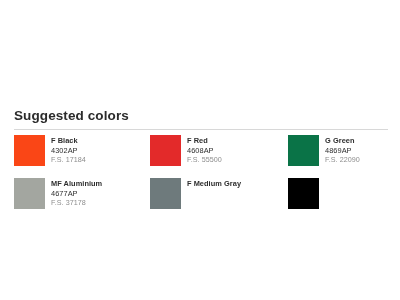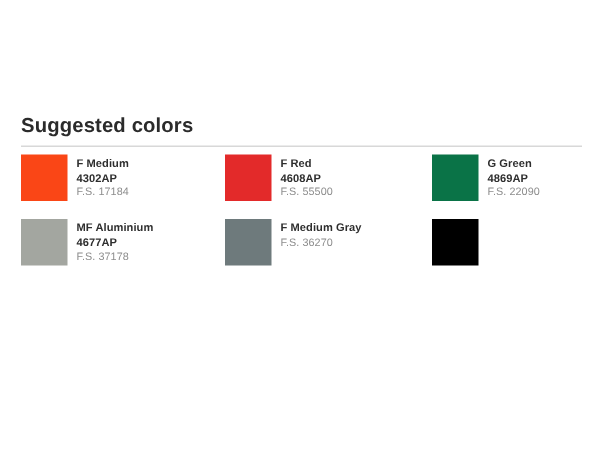--- a/index.html
+++ b/index.html
@@ -13,20 +13,21 @@
     font-family: "Liberation Sans", sans-serif;
     overflow: hidden;
     -webkit-font-smoothing: antialiased;
   }
 
   #page {
     position: relative;
     width: 400px;
     height: 247px;
     background: #ffffff;
+    margin-top: 32px;
   }
 
   
   .panel-title {
     position: absolute;
     left: 14px;
     top: 76px;
     font-size: 13.5px;
     font-weight: bold;
     color: #2b2b2b;
@@ -78,21 +79,21 @@
     font-size: 7.4px;
     font-weight: bold;
     color: #2e2e2e;
     line-height: 9.5px;
     white-space: nowrap;
     letter-spacing: 0.05px;
   }
 
   .entry-code {
     font-size: 7.4px;
-    font-weight: bold;
+    font-weight: normal;
     color: #2e2e2e;
     line-height: 9.5px;
     white-space: nowrap;
     letter-spacing: 0.05px;
   }
 
   .entry-fs {
     font-size: 7.2px;
     font-weight: normal;
     color: #8d8d8d;
@@ -108,21 +109,21 @@
 
   <div class="panel-title">Suggested colors</div>
 
   <div class="title-rule"></div>
 
   <div class="color-grid">
 
     <div class="color-entry">
       <div class="swatch" style="background-color: rgb(250, 70, 22);"></div>
       <div class="entry-text">
-        <span class="entry-name">F Medium</span>
+        <span class="entry-name">F Black</span>
         <span class="entry-code">4302AP</span>
         <span class="entry-fs">F.S. 17184</span>
       </div>
     </div>
 
     <div class="color-entry">
       <div class="swatch" style="background-color: rgb(227, 42, 42);"></div>
       <div class="entry-text">
         <span class="entry-name">F Red</span>
         <span class="entry-code">4608AP</span>
@@ -145,21 +146,20 @@
         <span class="entry-name">MF Aluminium</span>
         <span class="entry-code">4677AP</span>
         <span class="entry-fs">F.S. 37178</span>
       </div>
     </div>
 
     <div class="color-entry">
       <div class="swatch" style="background-color: rgb(110, 122, 124);"></div>
       <div class="entry-text">
         <span class="entry-name">F Medium Gray</span>
-        <span class="entry-fs">F.S. 36270</span>
       </div>
     </div>
 
     <div class="color-entry">
       <div class="swatch" style="background-color: rgb(0, 0, 0);"></div>
     </div>
 
   </div>
 </div>
 

